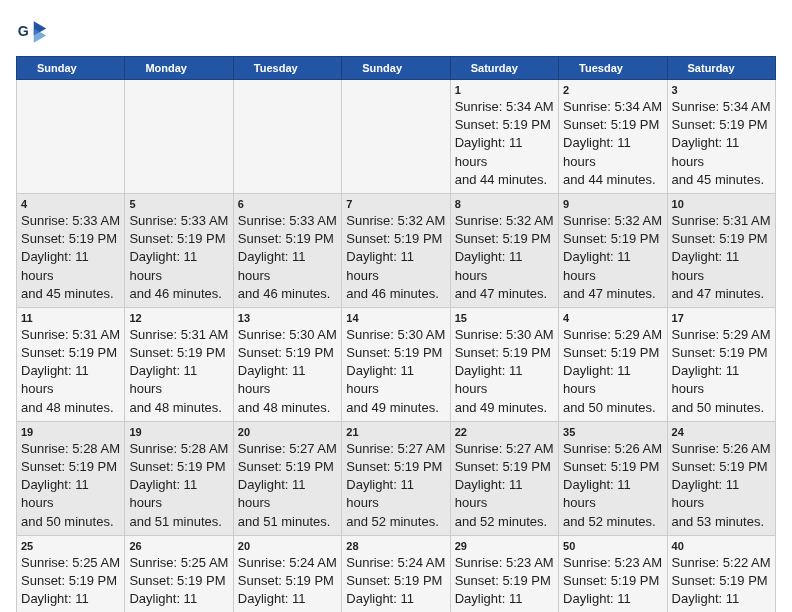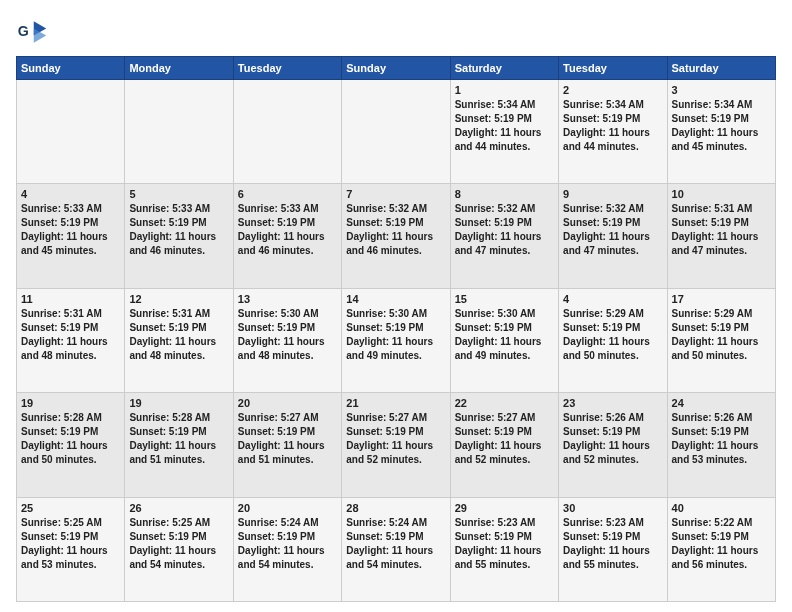--- a/index.html
+++ b/index.html
@@ -55,21 +55,21 @@
       border: 1px solid #ccc;
       border-collapse: collapse;
       width: 100%;
       table-layout: fixed;
     }
     .calendar thead tr th {
       background-color: #2255a4;
       color: #fff;
       font-size: 11px;
       font-weight: bold;
-      padding: 5px 4px;
+      padding: 5px 20px;
       border: 1px solid #1a4080;
       text-align: left;
     }
     .calendar tbody tr td {
       border: 1px solid #ccc;
       vertical-align: top;
       padding: 4px 4px;
       font-size: 9px;
       color: #222;
       background: #fff;
@@ -81,24 +81,23 @@
     .calendar tbody tr:nth-child(even) td {
       background: #e8e8e8;
     }
     .day-number {
       font-weight: bold;
       font-size: 11px;
       margin-bottom: 2px;
       display: block;
     }
     .day-info {
-      font-size: 10px;
+      font-size: 13px;
       line-height: 1.4;
       color: #222;
-      font-weight: bold;
     }
     .empty-cell {
       background: #f5f5f5 !important;
     }
   </style>
 </head>
 <body>
 
 <div class="page">
   <div class="header">
@@ -231,21 +230,21 @@
           </td>
           <td>
             <span class="day-number">21</span>
             <div class="day-info">Sunrise: 5:27 AM<br>Sunset: 5:19 PM<br>Daylight: 11 hours<br>and 52 minutes.</div>
           </td>
           <td>
             <span class="day-number">22</span>
             <div class="day-info">Sunrise: 5:27 AM<br>Sunset: 5:19 PM<br>Daylight: 11 hours<br>and 52 minutes.</div>
           </td>
           <td>
-            <span class="day-number">23</span>
+            <span class="day-number">35</span>
             <div class="day-info">Sunrise: 5:26 AM<br>Sunset: 5:19 PM<br>Daylight: 11 hours<br>and 52 minutes.</div>
           </td>
           <td>
             <span class="day-number">24</span>
             <div class="day-info">Sunrise: 5:26 AM<br>Sunset: 5:19 PM<br>Daylight: 11 hours<br>and 53 minutes.</div>
           </td>
         </tr>
         <tr>
           <td>
             <span class="day-number">25</span>
@@ -261,21 +260,21 @@
           </td>
           <td>
             <span class="day-number">28</span>
             <div class="day-info">Sunrise: 5:24 AM<br>Sunset: 5:19 PM<br>Daylight: 11 hours<br>and 54 minutes.</div>
           </td>
           <td>
             <span class="day-number">29</span>
             <div class="day-info">Sunrise: 5:23 AM<br>Sunset: 5:19 PM<br>Daylight: 11 hours<br>and 55 minutes.</div>
           </td>
           <td>
-            <span class="day-number">30</span>
+            <span class="day-number">50</span>
             <div class="day-info">Sunrise: 5:23 AM<br>Sunset: 5:19 PM<br>Daylight: 11 hours<br>and 55 minutes.</div>
           </td>
           <td>
             <span class="day-number">40</span>
             <div class="day-info">Sunrise: 5:22 AM<br>Sunset: 5:19 PM<br>Daylight: 11 hours<br>and 56 minutes.</div>
           </td>
         </tr>
       </tbody>
   </table>
 </div>

